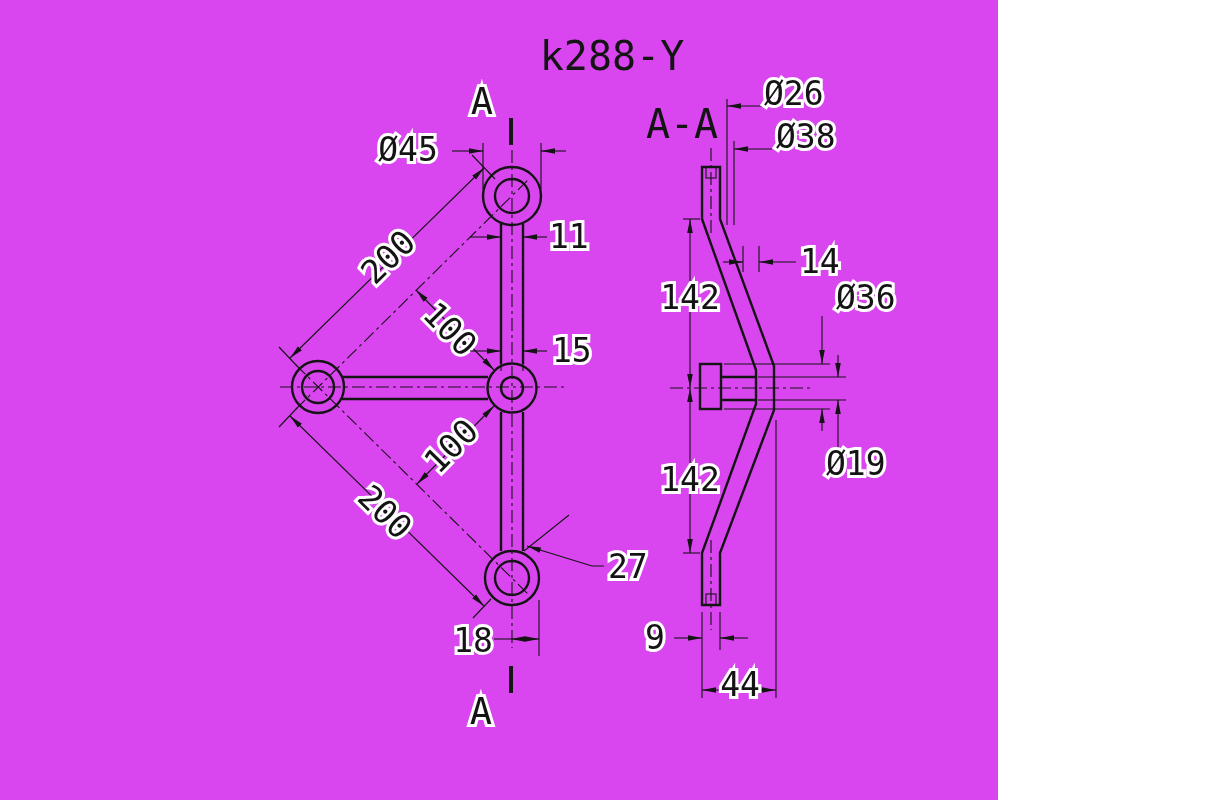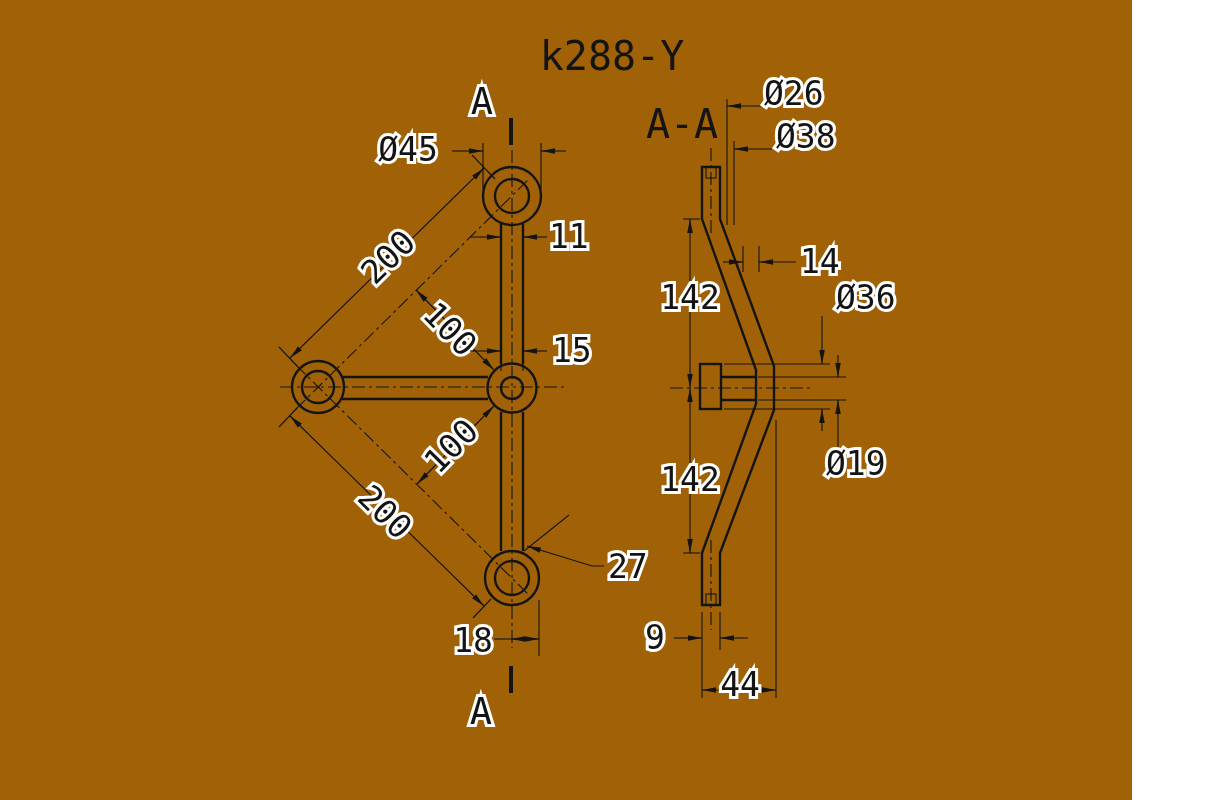--- a/index.html
+++ b/index.html
@@ -1,16 +1,16 @@
 <!DOCTYPE html>
 <html><head>
 <meta charset="utf-8">
 <style>
   html,body{margin:0;padding:0;background:#ffffff;}
-  .stage{position:relative;width:1132px;height:800px;background:#a16207;overflow:hidden;}
+  .stage{position:relative;width:998px;height:800px;background:#d946ef;overflow:hidden;}
   svg{position:absolute;left:0;top:0;}
   .ol{stroke:#141414;stroke-width:2.4;fill:none;}
   .thin{stroke:#141414;stroke-width:1.1;fill:none;}
   .cl{stroke:#141414;stroke-width:1.1;fill:none;stroke-dasharray:13 4 3 4;}
   .thick{stroke:#141414;stroke-width:4;fill:none;}
   text{font-family:"DejaVu Sans Mono", monospace;fill:#141414;}
   .dimtxt{font-size:33px;paint-order:stroke;stroke:#ffffff;stroke-width:6px;}
   .lbl{font-size:37px;paint-order:stroke;stroke:#ffffff;stroke-width:6px;}
   .ttl{font-size:40px;}
 </style>

